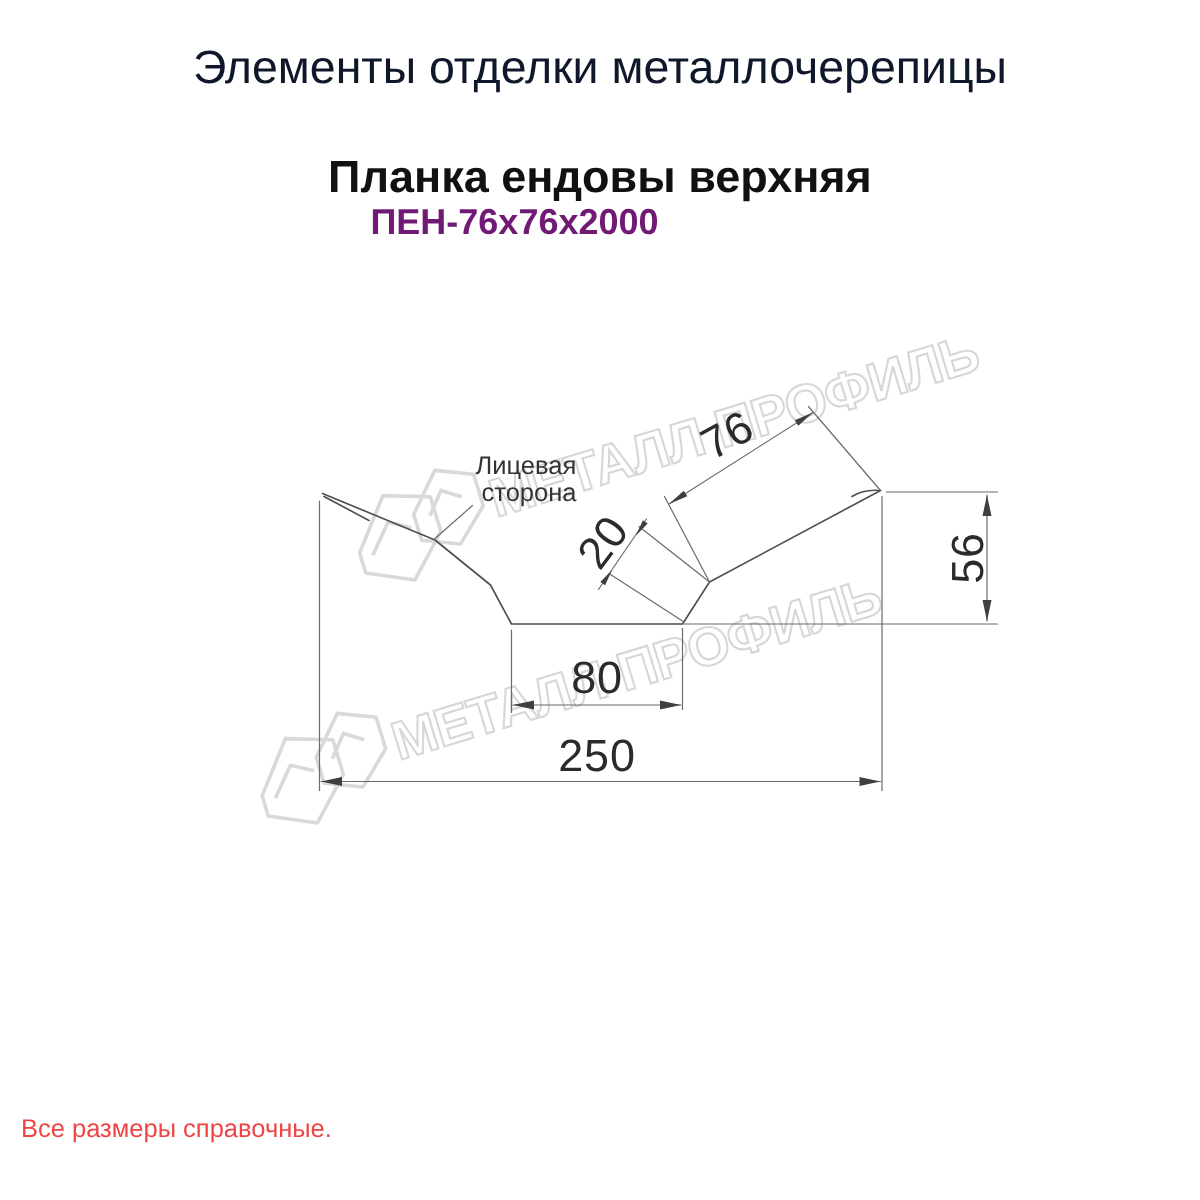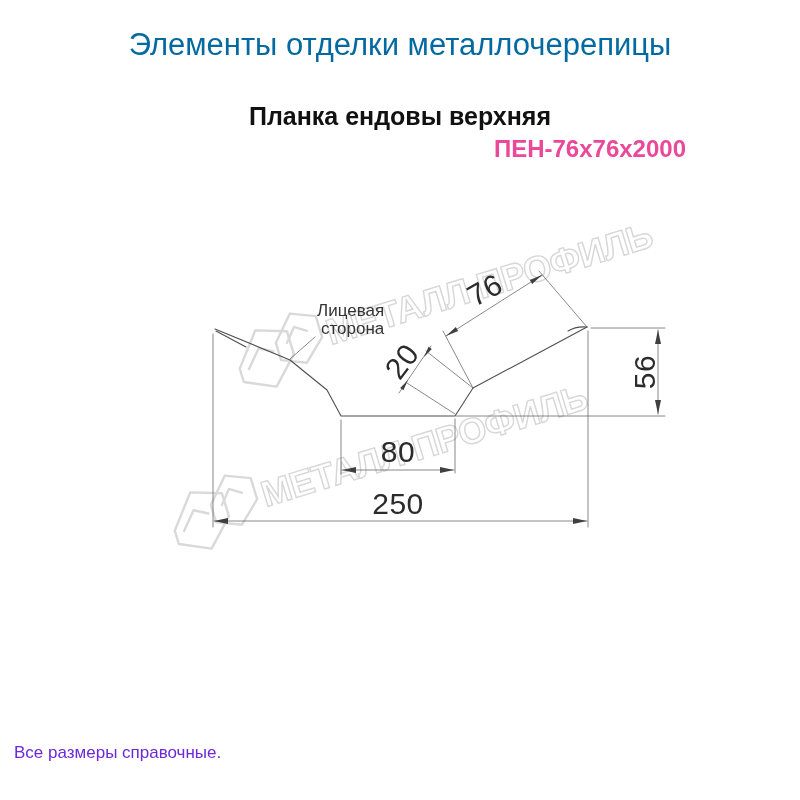--- a/index.html
+++ b/index.html
@@ -1,24 +1,24 @@
 <!DOCTYPE html>
 <html><head>
 <meta charset="utf-8">
 <style>
   html,body{margin:0;padding:0;background:#fff;}
   body{width:800px;height:800px;position:relative;font-family:"Liberation Sans",sans-serif;}
   .canvas{position:absolute;left:0;top:0;width:800px;height:800px;background:#ffffff;overflow:hidden;}
   .title{position:absolute;top:27px;left:0;width:800px;text-align:center;
-         font-size:31px;font-weight:400;color:#0369a1;}
+         font-size:31px;font-weight:400;color:#0f172a;}
   .subtitle{position:absolute;top:102px;left:0;width:800px;text-align:center;
-         font-size:25px;font-weight:700;color:#111;}
-  .model{position:absolute;top:135px;left:0;width:686px;text-align:right;
-         font-size:24px;font-weight:700;color:#ec4899;}
-  .footer{position:absolute;left:14px;top:742px;font-size:17px;line-height:22px;color:#6d28d9;}
+         font-size:30px;font-weight:700;color:#111;}
+  .model{position:absolute;top:135px;left:0;width:686px;text-align:center;
+         font-size:24px;font-weight:700;color:#701a75;}
+  .footer{position:absolute;left:14px;top:742px;font-size:17px;line-height:22px;color:#ef4444;}
   svg.drawing{position:absolute;left:0;top:0;}
   .profile{stroke:#4f4f4f;stroke-width:1.1;fill:none;stroke-linejoin:round;stroke-linecap:round;}
   .thin{stroke:#6b6b6b;stroke-width:0.8;fill:none;stroke-linecap:round;}
   .arrow{fill:#3f3f3f;stroke:none;}
   .dimtxt{fill:#2b2b2b;font-size:30px;letter-spacing:0.5px;}
   .facetxt{fill:#333;font-size:17px;}
   .wm-text{fill:none;stroke:#d7d7d7;stroke-width:1.4;font-size:36px;font-weight:700;letter-spacing:-0.5px;}
   .wm-logo{fill:none;stroke:#d9d9d9;stroke-width:2.4;stroke-linejoin:round;}
 </style>
 </head>

